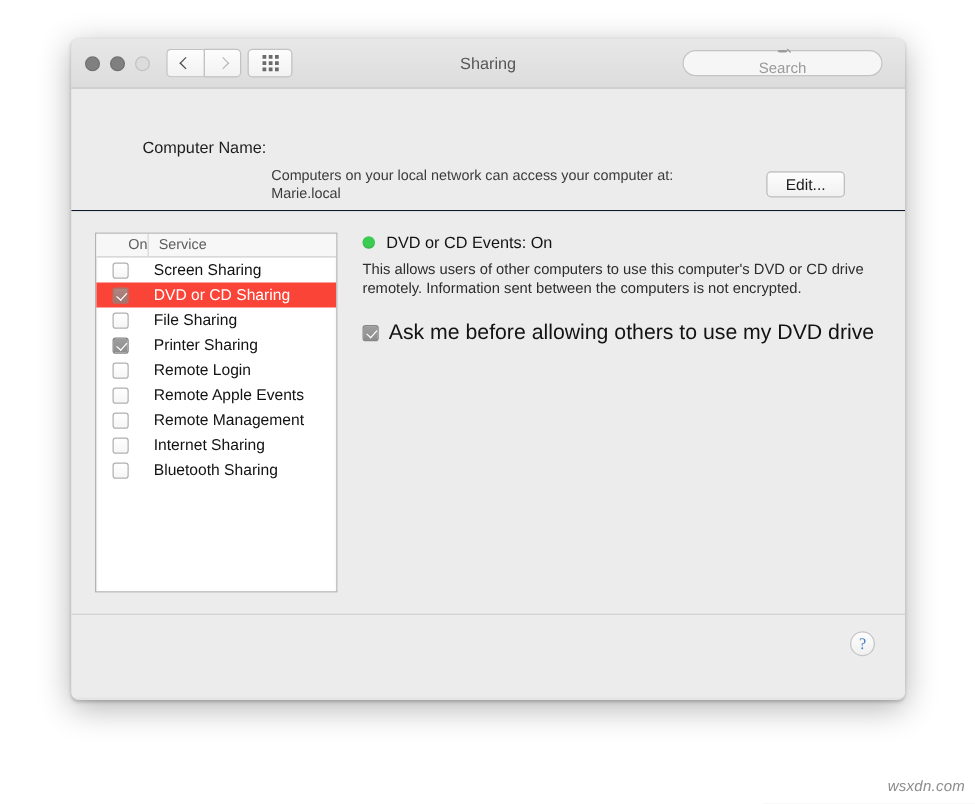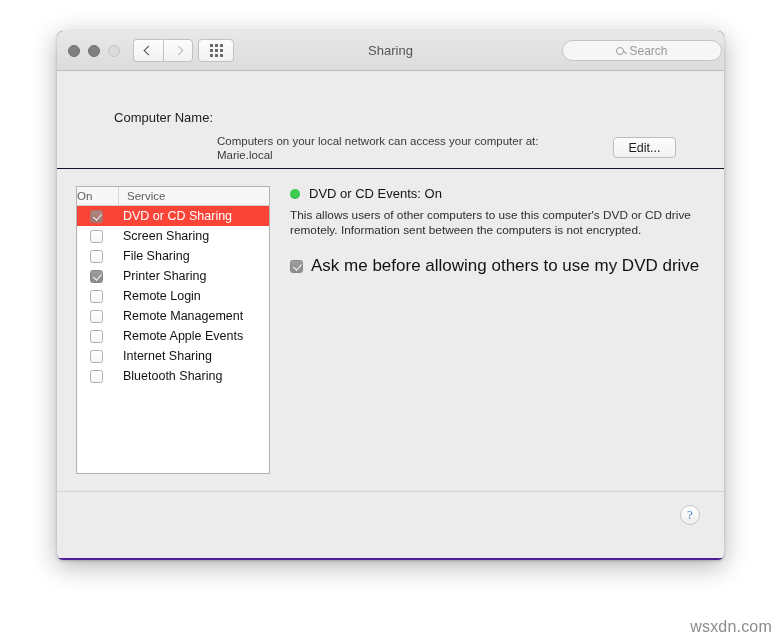--- a/index.html
+++ b/index.html
@@ -13,21 +13,21 @@
     position: relative;
   }
 
   
   #window {
     position: absolute;
     left: 57px;
     top: 31px;
     width: 667px;
     height: 529px;
-    background: #4c1d95;
+    background: #e5e5e5;
     border-radius: 6px 6px 6px 6px;
     box-shadow: 0 6px 26px rgba(0,0,0,0.30), 0 1px 3px rgba(0,0,0,0.22);
     overflow: hidden;
     text-decoration: underline;
   }
 
   
   #titlebar {
     position: relative;
     height: 40px;
@@ -90,30 +90,31 @@
     position: absolute;
     left: 0; right: 0; top: 12px;
     text-align: center;
     font-size: 13px;
     color: #565656;
     font-weight: normal;
   }
 
   #search-field {
     position: absolute;
-    right: 2px;
+    right: 18px;
     top: 9px;
     width: 160px; height: 21px;
     background: #f6f6f6;
     border: 1px solid #c4c4c4;
     border-radius: 11px;
     display: flex;
     align-items: center;
     justify-content: center;
     gap: 5px;
+    flex-direction: column;
   }
   .mag {
     width: 8px; height: 8px;
     border: 1.3px solid #9a9a9a;
     border-radius: 50%;
     position: relative;
   }
   .mag::after {
     content: "";
     position: absolute;
@@ -196,21 +197,21 @@
     display: flex;
     height: 19px;
     background: #f7f7f7;
     border-bottom: 1px solid #cfcfcf;
     font-size: 11.5px;
     color: #5d5d5d;
     align-items: center;
   }
   #list-header .col-on {
     width: 42px;
-    text-align: left;
+    text-align: right;
     border-right: 1px solid #d8d8d8;
     line-height: 18px;
   }
   #list-header .col-service { padding-left: 8px; }
 
   .svc-row {
     display: flex;
     align-items: center;
     height: 20px;
     padding-left: 13px;
@@ -310,23 +311,24 @@
     align-items: center;
     justify-content: center;
     cursor: default;
   }
 
   
   #watermark {
     position: absolute;
     right: 8px;
     bottom: 7px;
-    font-size: 16px;
+    font-size: 12px;
     color: #8c8c8c;
     letter-spacing: 0.2px;
+    font-style: italic;
   }
 </style>
 </head>
 <body>
 
 <div id="window">
 
   <div id="titlebar">
 
     <div class="traffic-lights">
@@ -379,47 +381,47 @@
   </div>
 
   <div id="content">
 
     <div id="service-list">
       <div id="list-header">
         <div class="col-on">On</div>
         <div class="col-service">Service</div>
       </div>
       <div id="service-rows">
+          <div class="svc-row">
+            <span class="cbox"></span>
+            <span class="svc-label">Screen Sharing</span>
+          </div>
           <div class="svc-row selected" style="background: rgb(251, 68, 56);">
             <span class="cbox checked"></span>
             <span class="svc-label">DVD or CD Sharing</span>
           </div>
           <div class="svc-row">
             <span class="cbox"></span>
-            <span class="svc-label">Screen Sharing</span>
-          </div>
-          <div class="svc-row">
-            <span class="cbox"></span>
             <span class="svc-label">File Sharing</span>
           </div>
           <div class="svc-row">
             <span class="cbox checked"></span>
             <span class="svc-label">Printer Sharing</span>
           </div>
           <div class="svc-row">
             <span class="cbox"></span>
             <span class="svc-label">Remote Login</span>
           </div>
           <div class="svc-row">
             <span class="cbox"></span>
+            <span class="svc-label">Remote Apple Events</span>
+          </div>
+          <div class="svc-row">
+            <span class="cbox"></span>
             <span class="svc-label">Remote Management</span>
-          </div>
-          <div class="svc-row">
-            <span class="cbox"></span>
-            <span class="svc-label">Remote Apple Events</span>
           </div>
           <div class="svc-row">
             <span class="cbox"></span>
             <span class="svc-label">Internet Sharing</span>
           </div>
           <div class="svc-row">
             <span class="cbox"></span>
             <span class="svc-label">Bluetooth Sharing</span>
           </div>
         </div>

